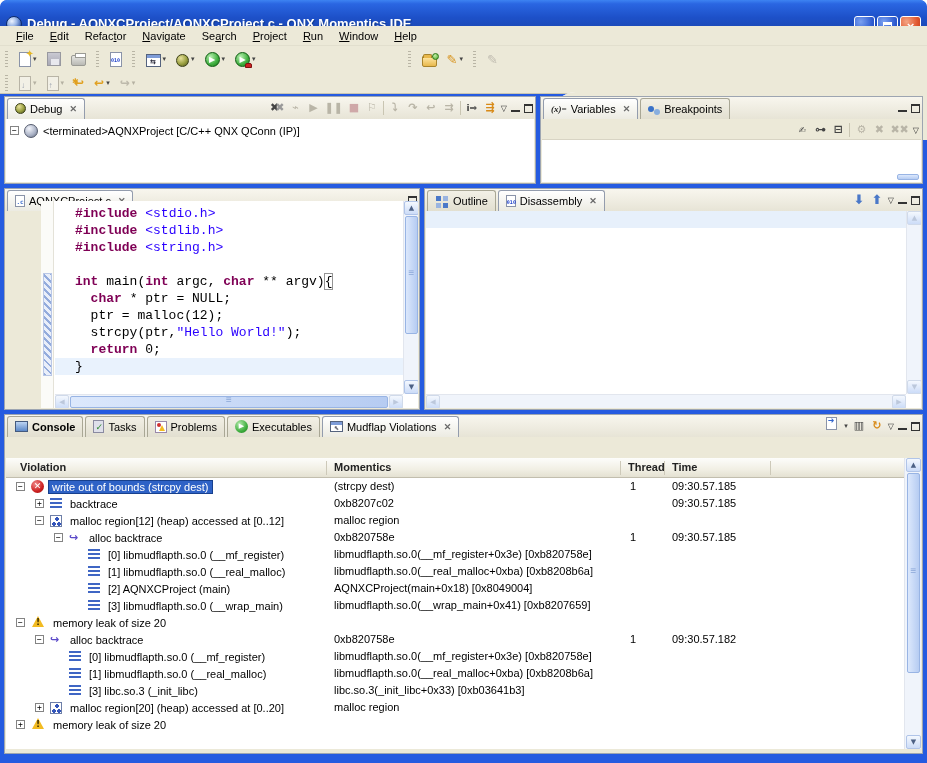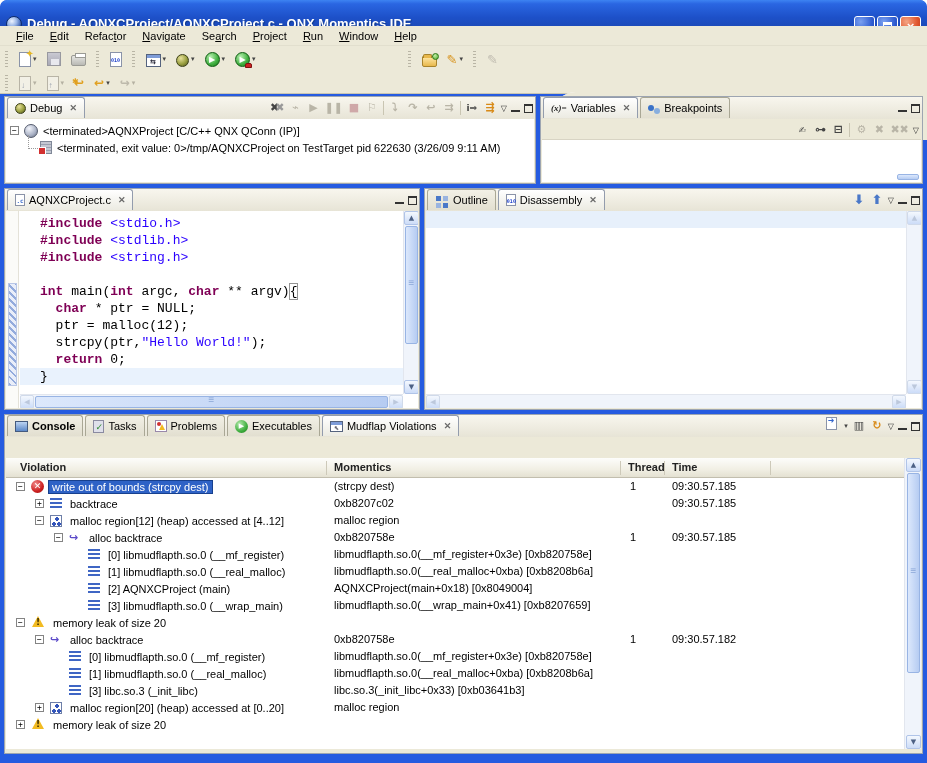--- a/index.html
+++ b/index.html
@@ -75,21 +75,21 @@
   .star-sm { position:absolute; top:-2px; left:-2px; color:#e0a020; font-size:8px; }
 
   
   .persp { position:absolute; right:0; top:46px; width:375px; height:48px;
     border-left:2px solid #fff; border-radius:24px 0 0 0; background:#ece9d8; display:flex; align-items:center; padding-left:14px; }
   .pbtn { display:flex; align-items:center; justify-content:center; width:24px; height:24px; margin:0 2px; border-radius:3px; }
   .pbtn.sel { background:#dfeafa; border:1px solid #7a98c8; }
 
   
   .view { position:absolute; background:#ece9d8; border:1px solid #9da5b1; }
-  .tabbar { position:relative; height:22px; background:linear-gradient(180deg,#f8f6ee,#e7e4d6); display:flex; align-items:flex-start; }
+  .tabbar { position:relative; height:22px; background:linear-gradient(180deg,#f8f6ee,#e7e4d6); display:flex; align-items:center; }
   .tab { display:flex; align-items:center; gap:4px; height:21px; padding:0 7px; margin-left:2px;
     border:1px solid #a9a795; border-bottom:none; border-radius:3px 3px 0 0;
     background:linear-gradient(180deg,#f2f0e6,#e2dfd0); white-space:nowrap; }
   .tab.sel { background:linear-gradient(180deg,#ffffff,#ecebe2); border-color:#939cad; }
   .tab .cx { color:#6a6a6a; font-size:9px; font-weight:bold; margin-left:3px; }
   .tab.bold span.lbl { font-weight:bold; }
   .vtools { position:absolute; right:2px; top:0; height:22px; display:flex; align-items:center; gap:4px; }
   .vico { font:bold 11px/16px "DejaVu Sans",sans-serif; color:#444; text-align:center; min-width:14px; }
   .vico.dis { color:#b9b5a7; }
   .vico.orange { color:#d88a18; }
@@ -367,25 +367,20 @@
         <span class="vmin"></span>
         <span class="vmax"></span>
       </div>
     </div>
     <div class="content" style="top:22px;">
       <div class="trow" style="padding-left:4px; margin-top:3px;">
         <span class="exp">−</span>
         <span class="i-launch"></span>
         <span>&lt;terminated&gt;AQNXProject [C/C++ QNX QConn (IP)]</span>
       </div>
-      <div class="trow" style="padding-left:22px;">
-        <span class="conn"></span>
-        <span class="i-proc"></span>
-        <span>&lt;terminated, exit value: 0&gt;/tmp/AQNXCProject on TestTarget pid 622630 (3/26/09 9:11 AM)</span>
-      </div>
     </div>
   </div>
 
   <div class="view" style="left:540px; top:96px; width:383px; height:88px;">
     <div class="tabbar">
       <div class="tab sel">
         <span class="i-vars">(x)=</span>
         <span class="lbl">Variables</span>
         <span class="cx">✕</span>
       </div>
@@ -422,21 +417,21 @@
             <span class="b010" style="color:#3366cc; font-size:6px; top:3px">.c</span>
           </span>
         <span class="lbl">AQNXCProject.c</span>
         <span class="cx">✕</span>
       </div>
       <div class="vtools">
         <span class="vmin"></span>
         <span class="vmax"></span>
       </div>
     </div>
-    <div class="content" style="top:22px;">
+    <div class="content" style="top:12px;margin-left:35px;">
       <div class="ruler">
         <div class="range-ind" style="top:72px; height:103px;"></div>
       </div>
       <div class="code" id="code-area"><div class="cline"><span class="tok-pp">#include</span><span class="tok-pl"> </span><span class="tok-st">&lt;stdio.h&gt;</span></div><div class="cline"><span class="tok-pp">#include</span><span class="tok-pl"> </span><span class="tok-st">&lt;stdlib.h&gt;</span></div><div class="cline"><span class="tok-pp">#include</span><span class="tok-pl"> </span><span class="tok-st">&lt;string.h&gt;</span></div><div class="cline"></div><div class="cline"><span class="tok-kw">int</span><span class="tok-pl"> main(</span><span class="tok-kw">int</span><span class="tok-pl"> argc, </span><span class="tok-kw">char</span><span class="tok-pl"> ** argv)</span><span class="tok-br">{</span></div><div class="cline"><span class="tok-pl">  </span><span class="tok-kw">char</span><span class="tok-pl"> * ptr = NULL;</span></div><div class="cline"><span class="tok-pl">  ptr = malloc(12);</span></div><div class="cline"><span class="tok-pl">  strcpy(ptr,</span><span class="tok-st">"Hello World!"</span><span class="tok-pl">);</span></div><div class="cline"><span class="tok-pl">  </span><span class="tok-kw">return</span><span class="tok-pl"> 0;</span></div><div class="cline cur"><span class="tok-pl">}</span></div></div>
 
       <div class="sbv" style="right:0; top:0; bottom:14px;">
         <span class="sb-arr" style="top:0; left:0;">▲</span>
         <div class="sb-thumb" style="top:15px; height:118px;"></div>
         <span class="sb-arr" style="bottom:0; left:0;">▼</span>
       </div>
@@ -546,21 +541,21 @@
           <span class="exp" style="margin-right: 6px;">+</span>
           <span class="i-lines"></span>
           <span class="lbl">backtrace</span>
           <span class="vcell" style="left: 328px;">0xb8207c02</span>
           <span class="vcell" style="left: 666px;">09:30.57.185</span>
         </div>
         <div class="vrow">
           <span class="vind" style="width: 29px;"></span>
           <span class="exp" style="margin-right: 6px;">−</span>
           <span class="i-region"></span>
-          <span class="lbl">malloc region[12] (heap) accessed at [4..12]</span>
+          <span class="lbl">malloc region[12] (heap) accessed at [0..12]</span>
           <span class="vcell" style="left: 328px;">malloc region</span>
         </div>
         <div class="vrow">
           <span class="vind" style="width: 48px;"></span>
           <span class="exp" style="margin-right: 6px;">−</span>
           <span class="i-arrow"></span>
           <span class="lbl">alloc backtrace</span>
           <span class="vcell" style="left: 328px;">0xb820758e</span>
           <span class="vcell" style="left: 624px;">1</span>
           <span class="vcell" style="left: 666px;">09:30.57.185</span>

